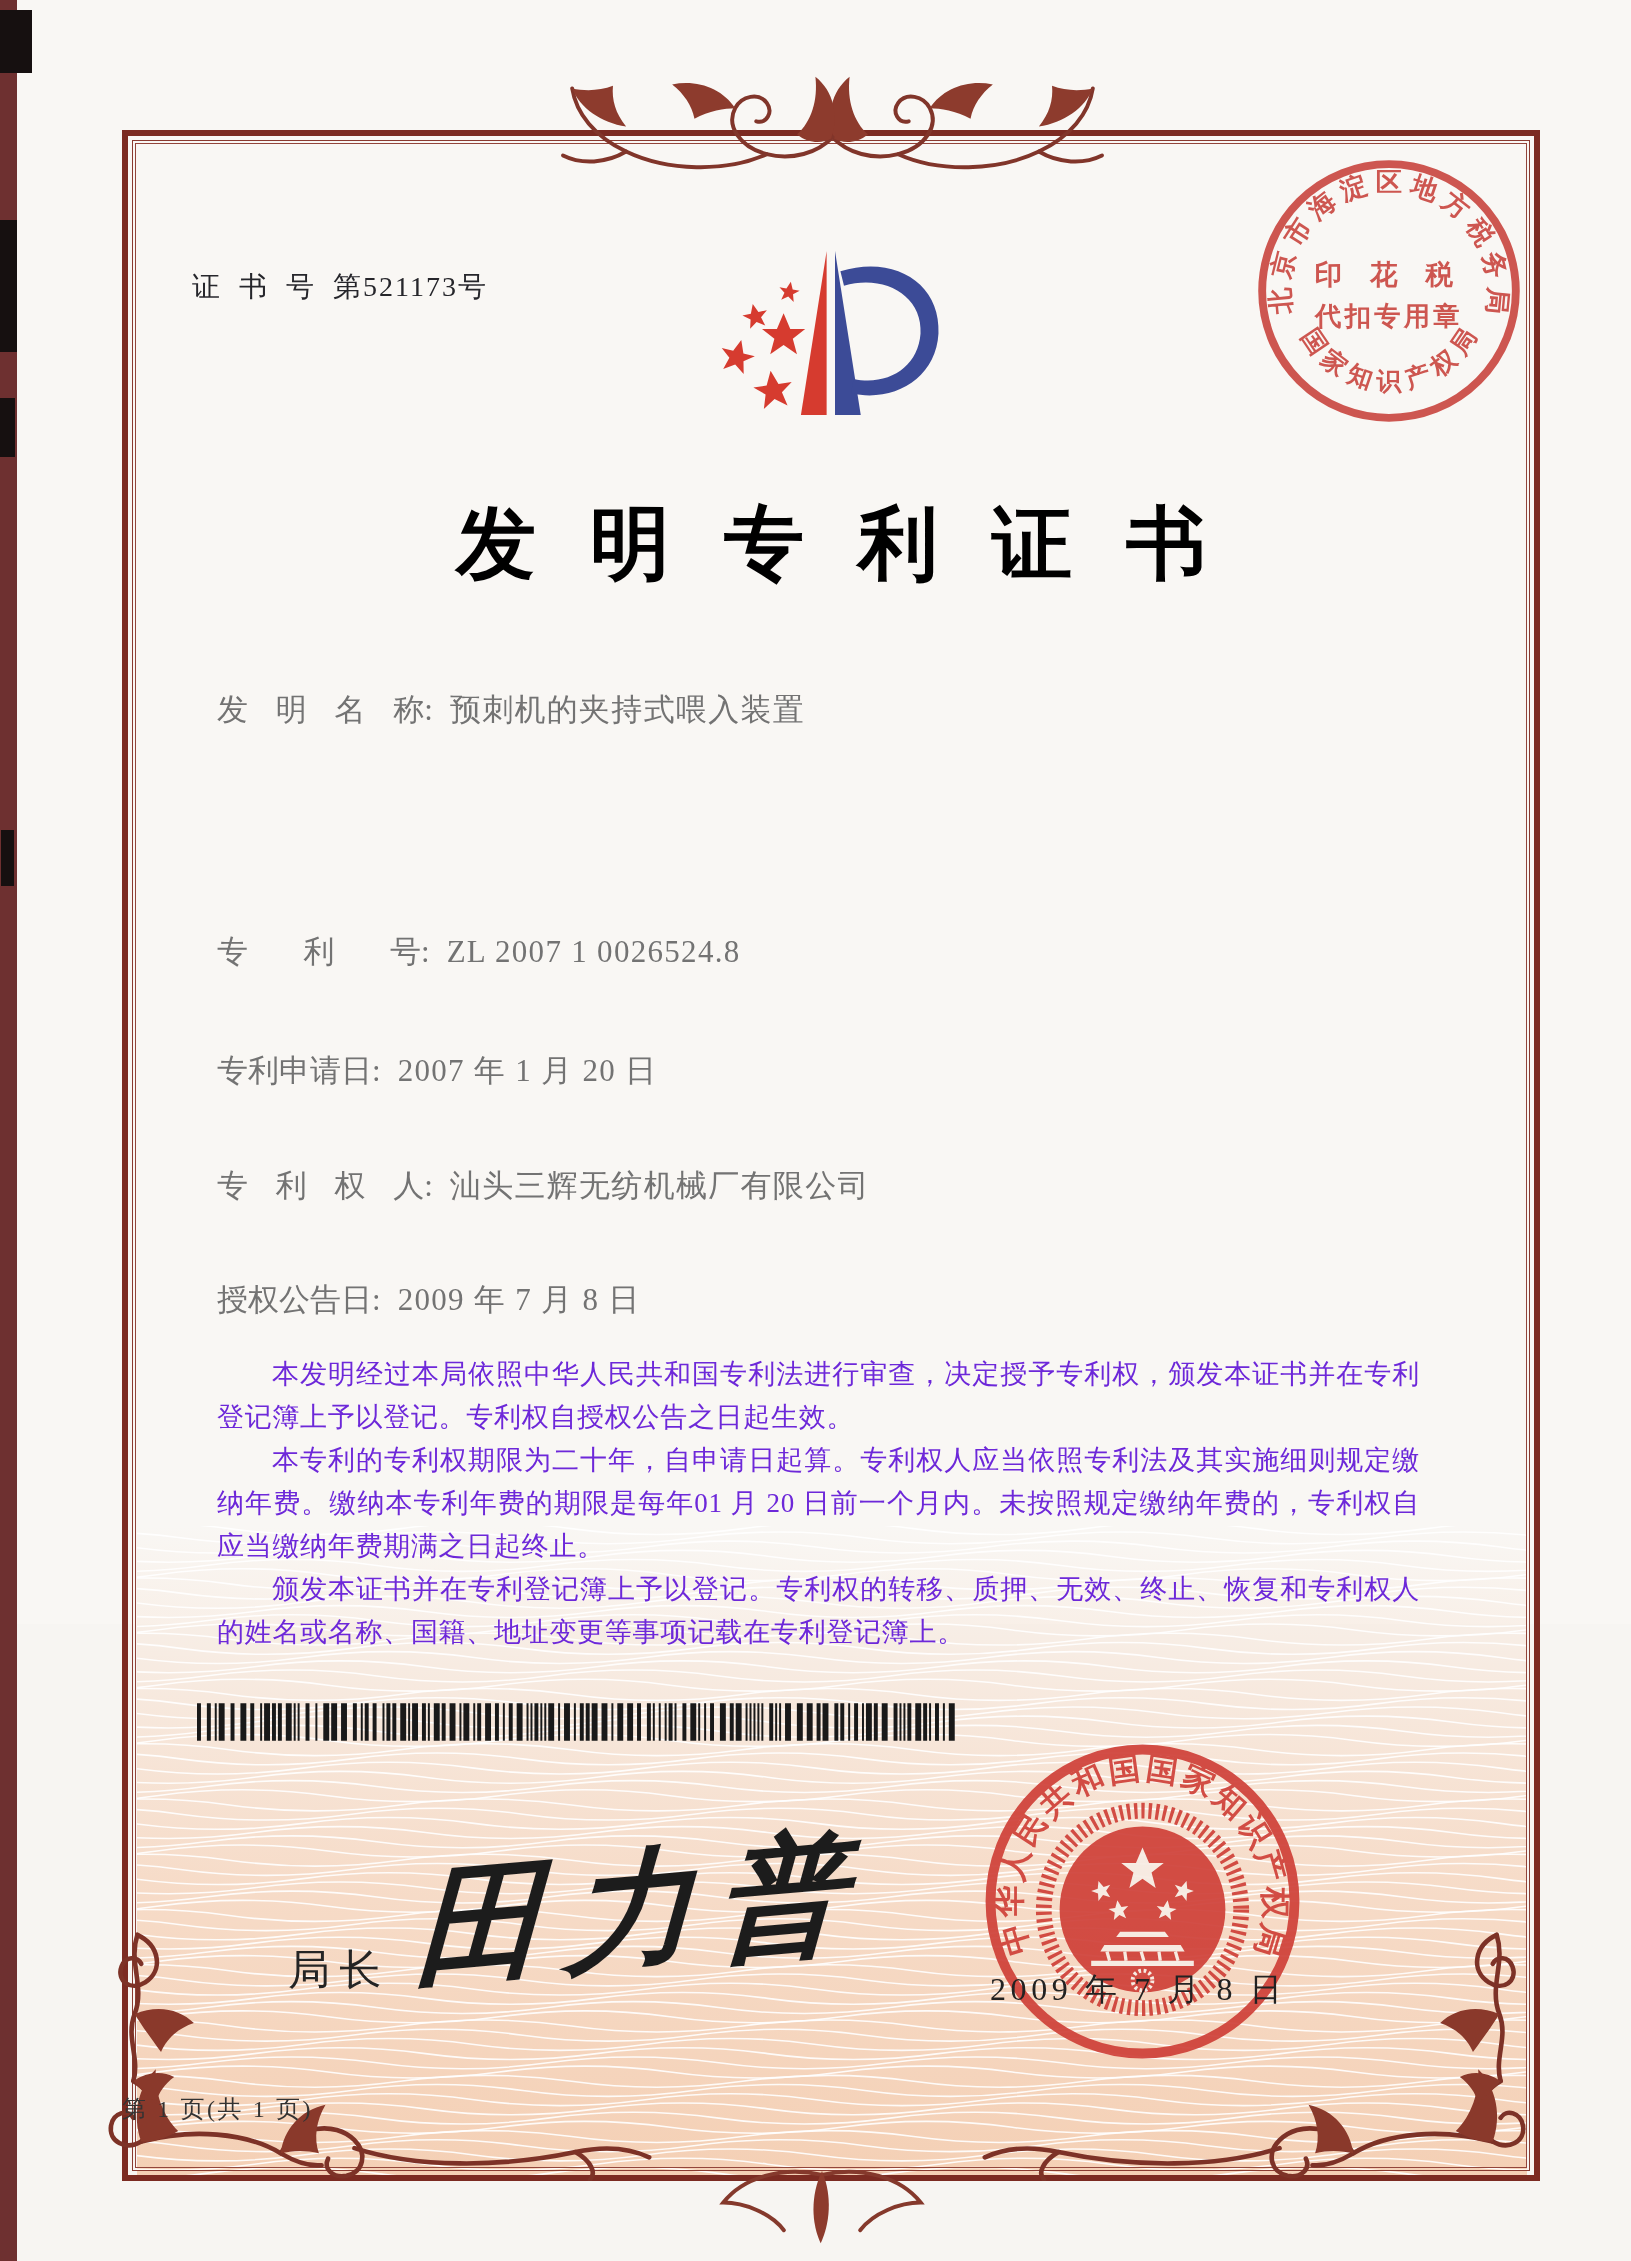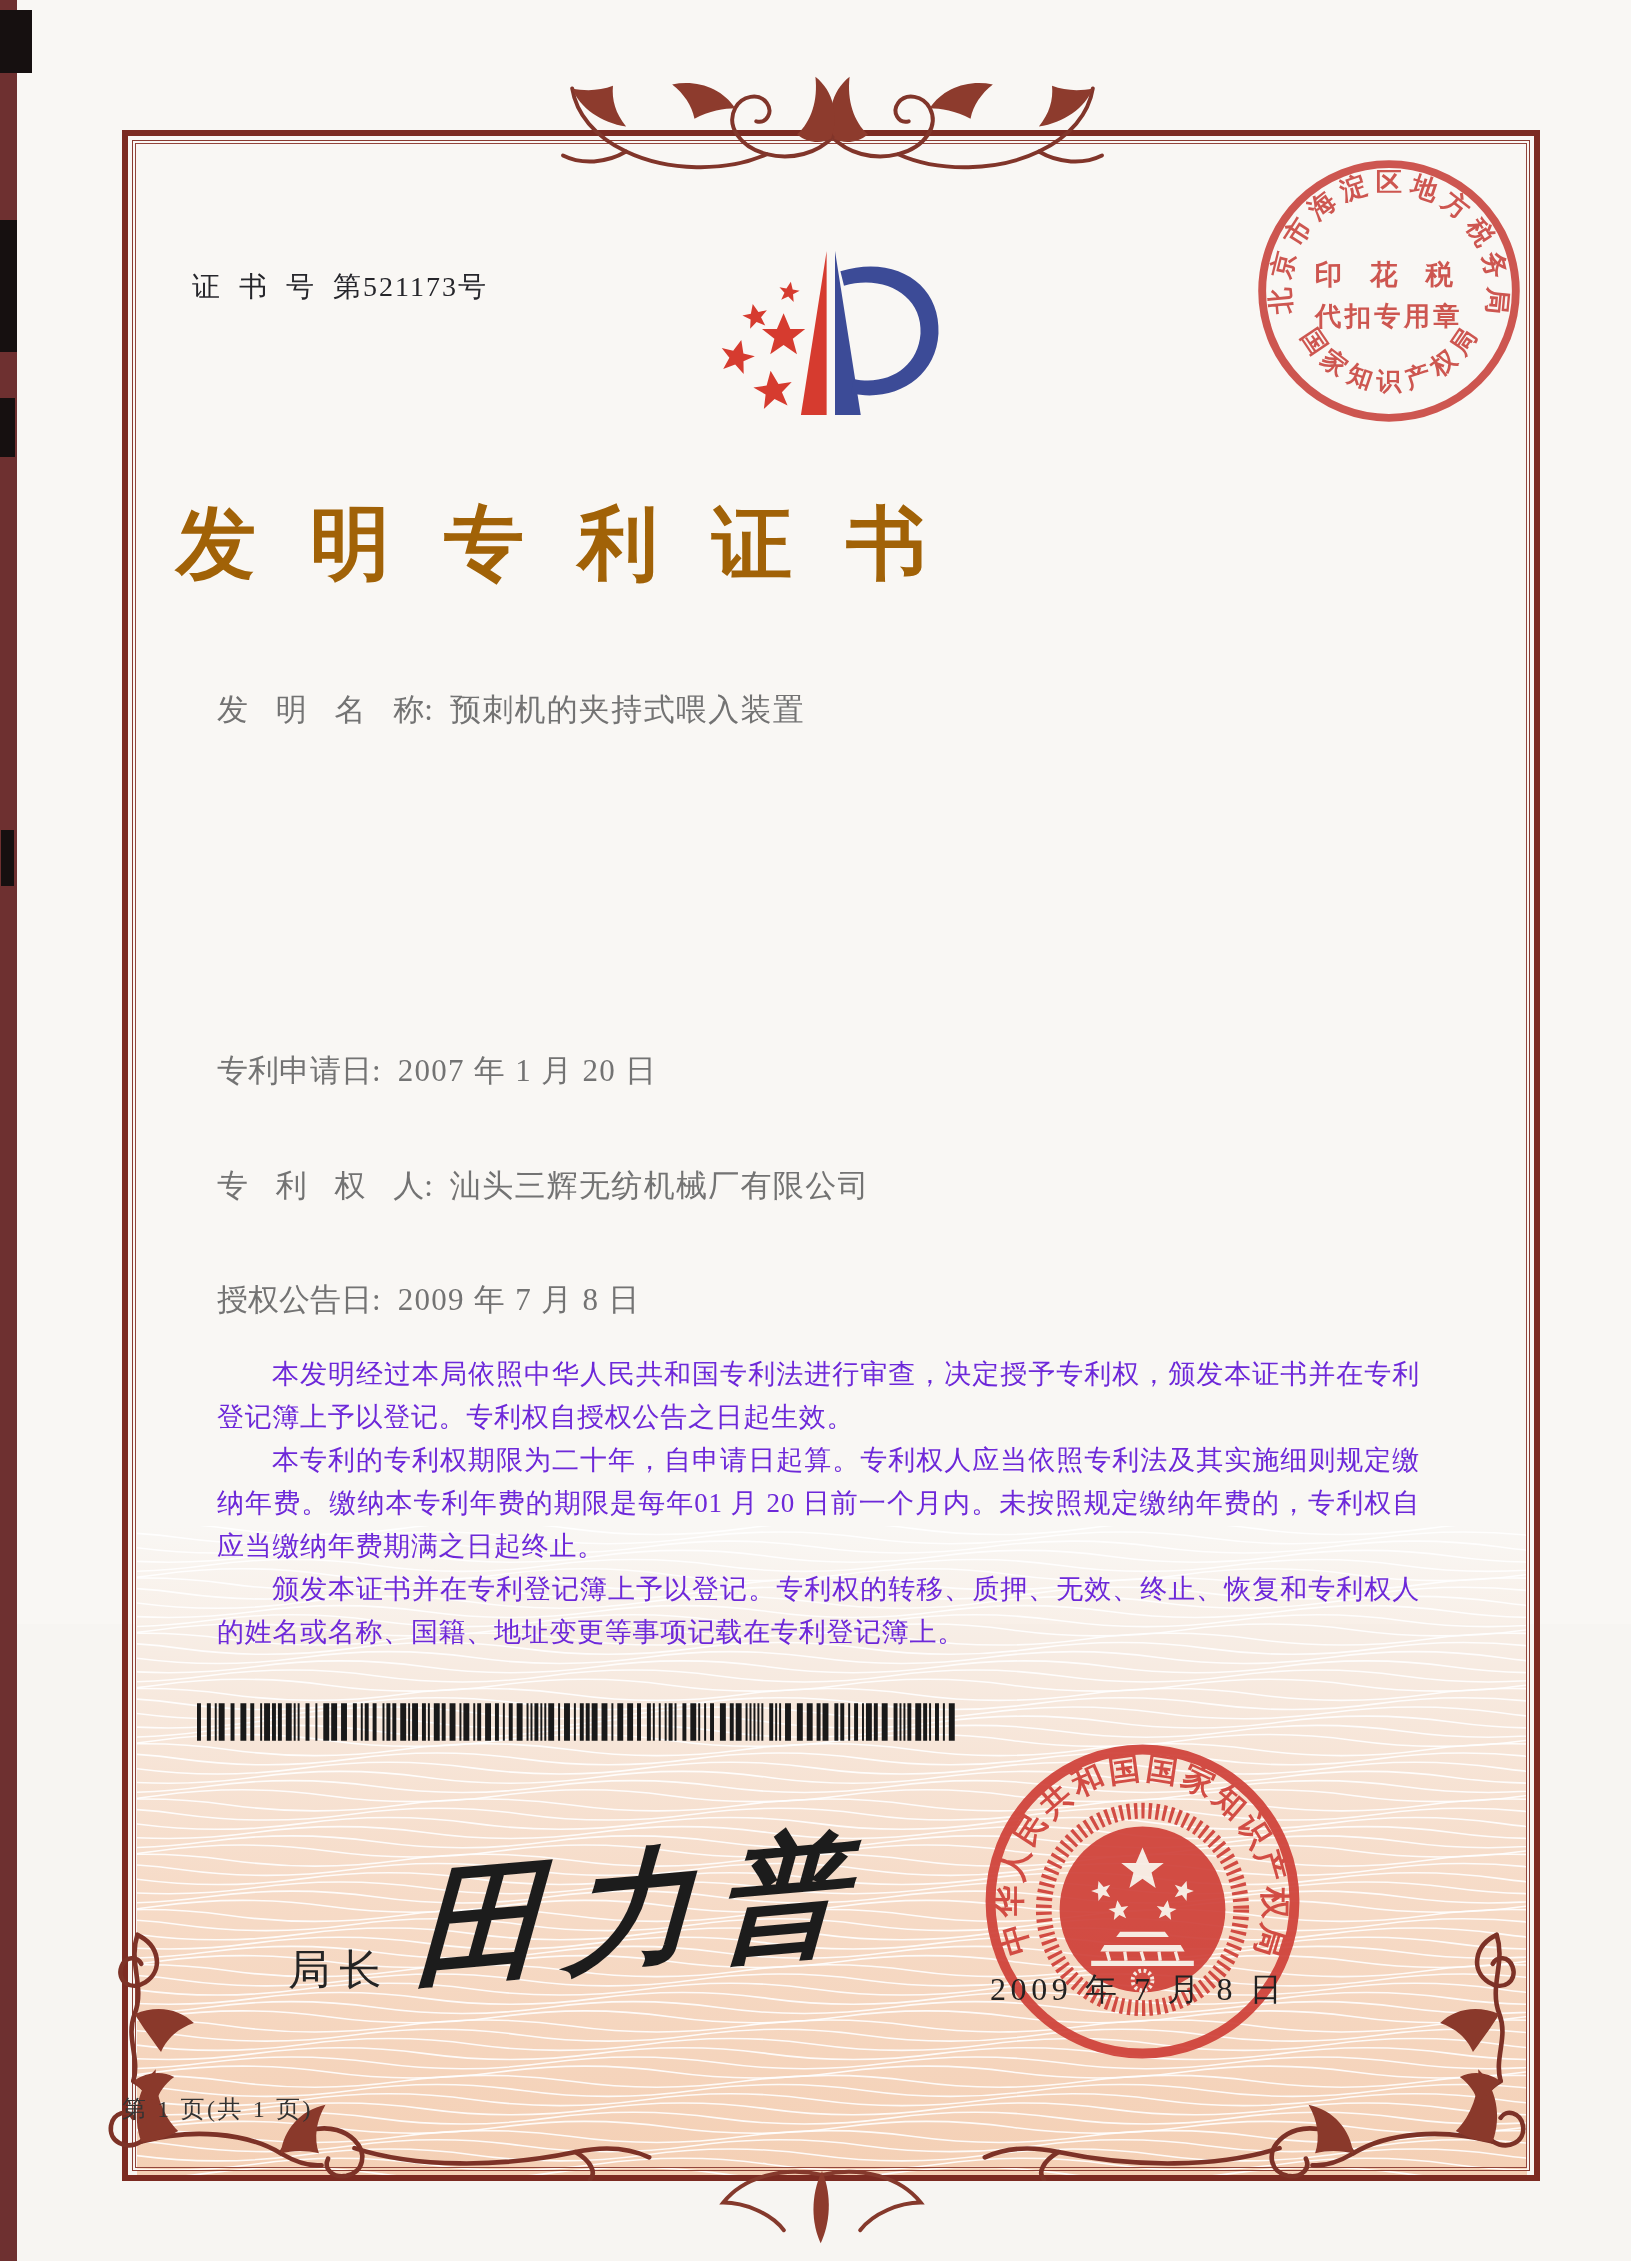--- a/index.html
+++ b/index.html
@@ -19,22 +19,22 @@
 
   
   .guilloche{position:absolute;left:137px;top:1526px;width:1390px;height:650px;
     background:linear-gradient(to bottom, rgba(247,216,194,0) 0%, rgba(247,216,194,.35) 22%,
        rgba(246,211,186,.75) 55%, rgba(244,206,178,.95) 100%);overflow:hidden}
   .guilloche svg{position:absolute;left:0;top:0}
 
   .cert-number{position:absolute;left:192px;top:268px;font-size:28px;letter-spacing:6px;color:#26262b;white-space:pre}
   .cert-number .num{letter-spacing:2px}
 
-  .title{position:absolute;left:122px;width:1418px;top:491px;
-         font-size:80px;font-weight:700;letter-spacing:54px;text-indent:54px;color:#a16207}
+  .title{position:absolute;left:122px;width:1418px;top:491px;text-align:center;
+         font-size:80px;font-weight:700;letter-spacing:54px;text-indent:54px;color:#000000}
 
   .field{position:absolute;left:217px;font-size:31px;color:#737373;white-space:pre}
   .field .lab{word-spacing:20px}
   .field .val{margin-left:17px;letter-spacing:1.3px}
 
   .paras{position:absolute;left:217px;top:1353px;width:1203px;font-size:27px;line-height:43px;
          color:#6d28d9;text-align:justify;letter-spacing:0.7px}
   .paras p{text-indent:55px}
 
   .barcode{position:absolute;left:197px;top:1703px;width:763px;height:38px}
@@ -229,20 +229,21 @@
     <text font-size="38" font-weight="bold" fill="#c8403a">
       <textPath href="#taxBot" startOffset="5" textLength="330" lengthAdjust="spacing">国家知识产权局</textPath>
     </text>
     <text x="210" y="200" text-anchor="middle" font-size="42" font-weight="bold" letter-spacing="16" fill="#c8403a">印 花 税</text>
     <text x="210" y="262" text-anchor="middle" font-size="40" font-weight="bold" letter-spacing="5" fill="#c8403a">代扣专用章</text>
   </svg>
 
   <div class="title">发明专利证书</div>
 
   <div class="field" style="top:689px"><span class="lab">发 明 名 称:</span><span class="val">预刺机的夹持式喂入装置</span></div>
+  <div class="field" style="top:931px"><span class="lab">专  利  号:</span><span class="val">ZL 2007 1 0026524.8</span></div>
   <div class="field" style="top:1050px"><span class="lab">专利申请日:</span><span class="val">2007 年 1 月 20 日</span></div>
   <div class="field" style="top:1165px"><span class="lab">专 利 权 人:</span><span class="val">汕头三辉无纺机械厂有限公司</span></div>
   <div class="field" style="top:1279px"><span class="lab">授权公告日:</span><span class="val">2009 年 7 月 8 日</span></div>
 
   <div class="paras">
     <p>本发明经过本局依照中华人民共和国专利法进行审查，决定授予专利权，颁发本证书并在专利登记簿上予以登记。专利权自授权公告之日起生效。</p>
     <p>本专利的专利权期限为二十年，自申请日起算。专利权人应当依照专利法及其实施细则规定缴纳年费。缴纳本专利年费的期限是每年01 月 20 日前一个月内。未按照规定缴纳年费的，专利权自应当缴纳年费期满之日起终止。</p>
     <p>颁发本证书并在专利登记簿上予以登记。专利权的转移、质押、无效、终止、恢复和专利权人的姓名或名称、国籍、地址变更等事项记载在专利登记簿上。</p>
   </div>
 

